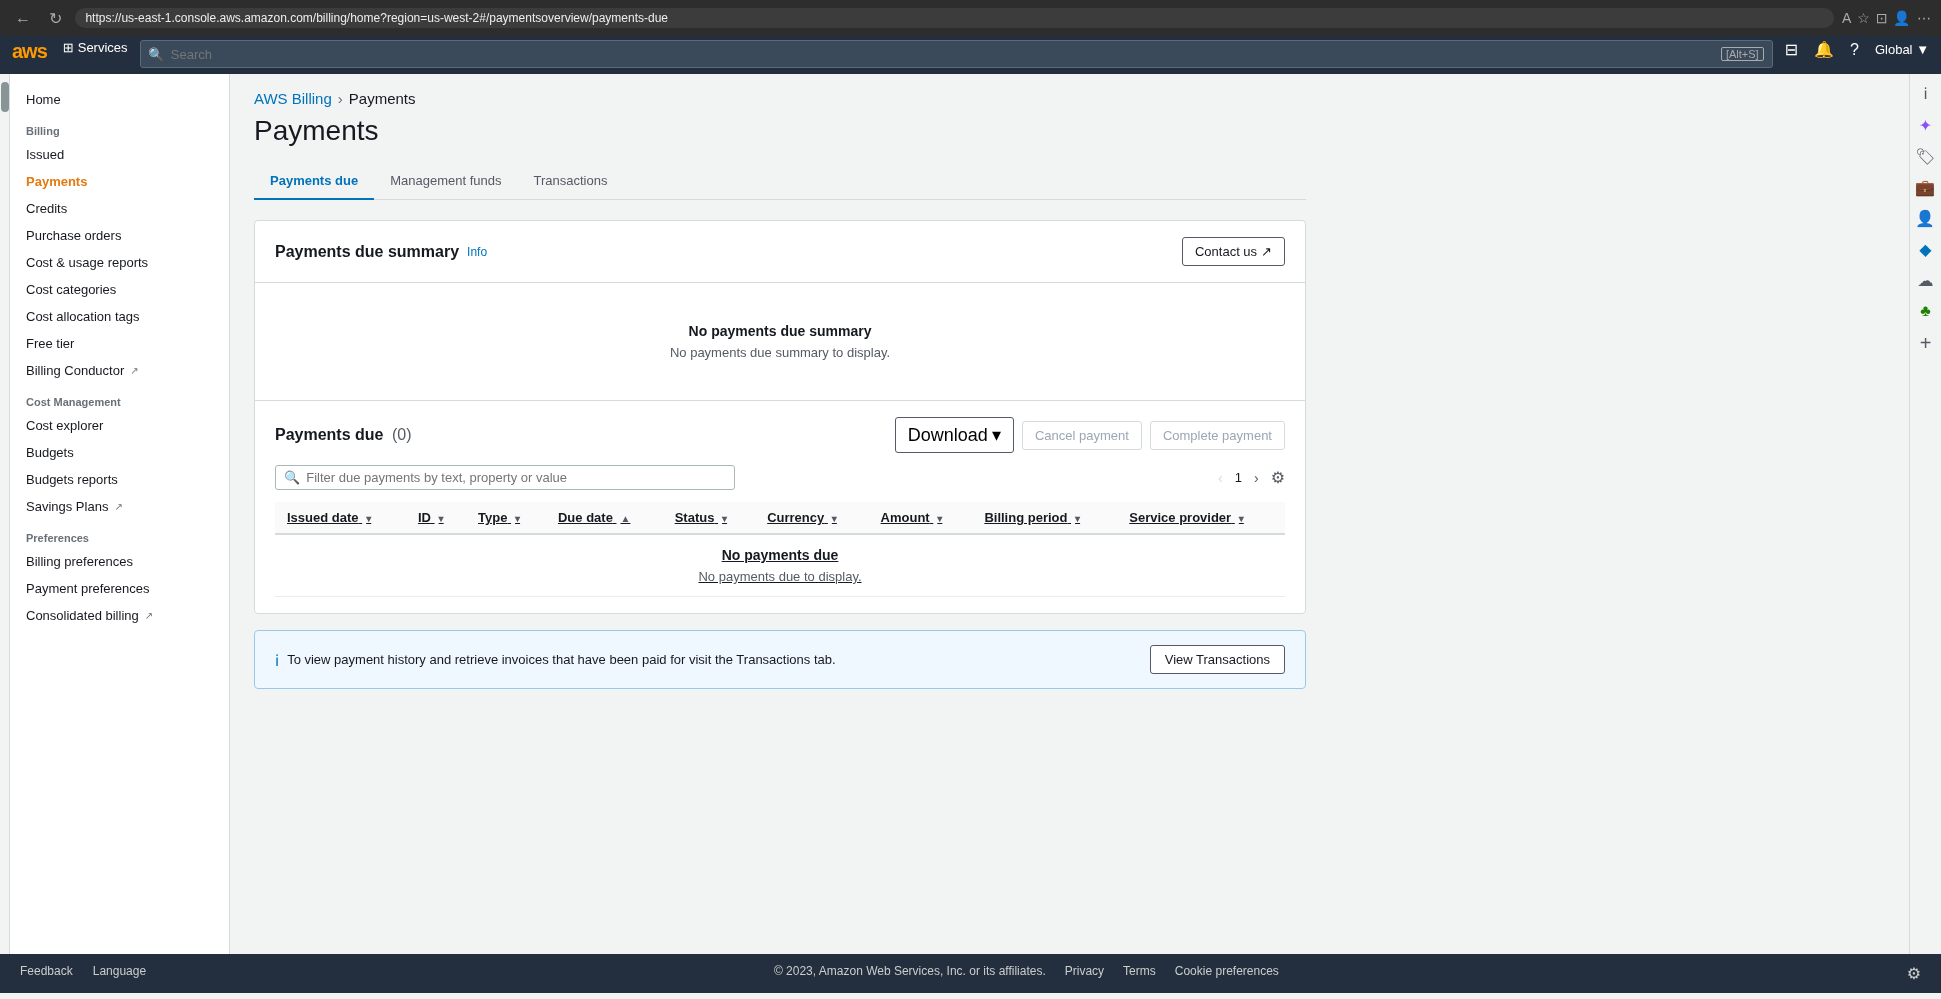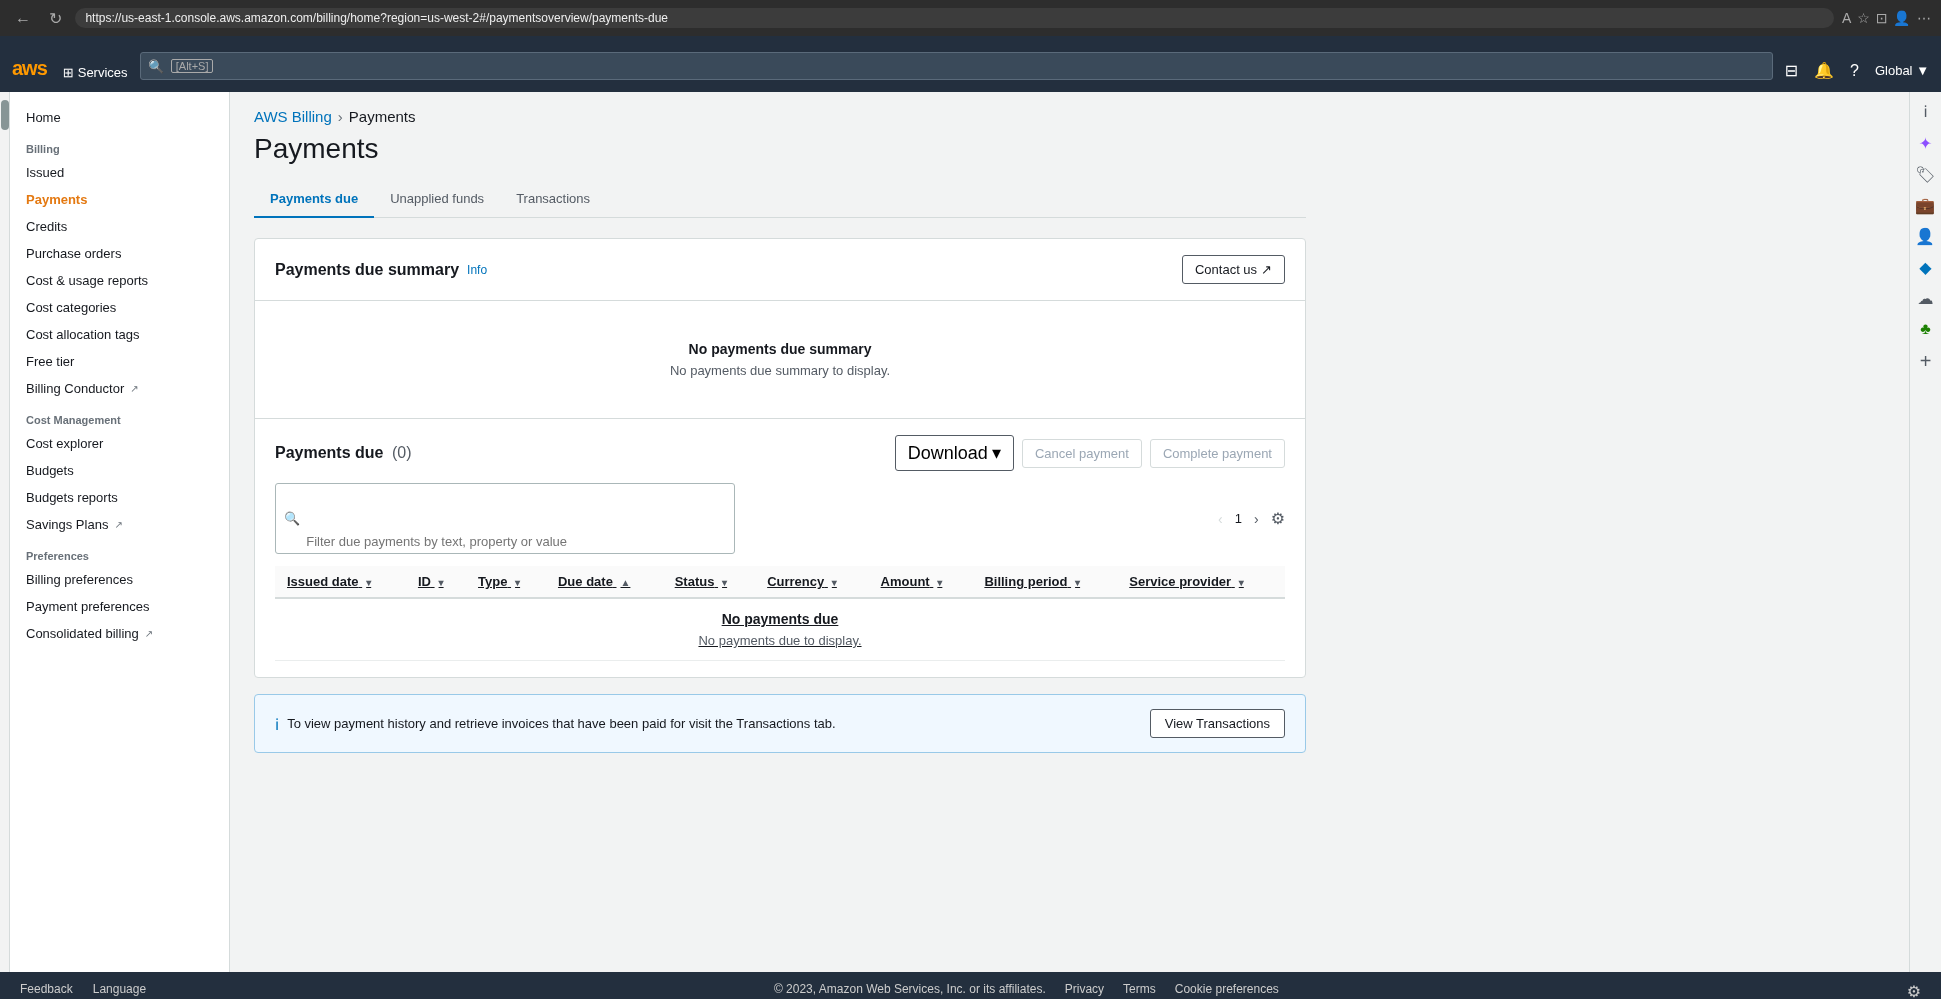--- a/index.html
+++ b/index.html
@@ -35,24 +35,24 @@
     .browser-icons {
       display: flex;
       gap: 6px;
       color: #aaa;
       font-size: 14px;
     }
 
     
     .aws-nav {
       background: #232f3e;
-      height: 56px;
-      display: flex;
-      align-items: flex-end;
-      padding: 12px 12px;
+      height: 38px;
+      display: flex;
+      align-items: flex-start;
+      padding: 4px 12px;
       gap: 12px;
       color: white;
     }
     .aws-logo {
       color: #ff9900;
       font-weight: bold;
       font-size: 20px;
       letter-spacing: -1px;
       margin-right: 4px;
     }
@@ -303,21 +303,20 @@
       background: white;
       width: 460px;
     }
     .filter-input-wrap input {
       border: none;
       outline: none;
       font-size: 13px;
       color: #687078;
       width: 100%;
       background: none;
-      margin-top: 46px;
     }
     .filter-icon { color: #687078; }
 
     .pagination {
       display: flex;
       align-items: center;
       gap: 8px;
       font-size: 13px;
     }
     .pagination-btn {
@@ -443,20 +442,21 @@
 </div>
 
 <div class="aws-nav">
   <div class="aws-logo">aws</div>
   <div class="nav-services">
     <span>⊞</span>
     <span>Services</span>
   </div>
   <div class="search-bar">
     <span>🔍</span>
+    <input type="text" placeholder="Search" style="">
     <span class="search-shortcut">[Alt+S]</span>
   </div>
   <div class="nav-right">
     <span class="nav-icon">⊟</span>
     <span class="nav-icon">🔔</span>
     <span class="nav-icon">?</span>
     <span>
       <span>Global</span>
       <span>▼</span>
     </span>
@@ -536,21 +536,21 @@
         <div class="breadcrumb">
           <a href="#">AWS Billing</a>
           <span class="breadcrumb-sep">›</span>
           <span class="breadcrumb-current">Payments</span>
         </div>
 
         <h1 class="page-title">Payments</h1>
 
         <div class="tabs">
           <div class="tab active">Payments due</div>
-          <div class="tab">Unapplied funds</div>
+          <div class="tab">Management funds</div>
           <div class="tab">Transactions</div>
         </div>
 
         <div class="panel">
           <div class="panel-header">
             <div class="panel-title">
               <span>Payments due summary</span>
               <span class="info-link">Info</span>
             </div>
             <button class="btn-external">

